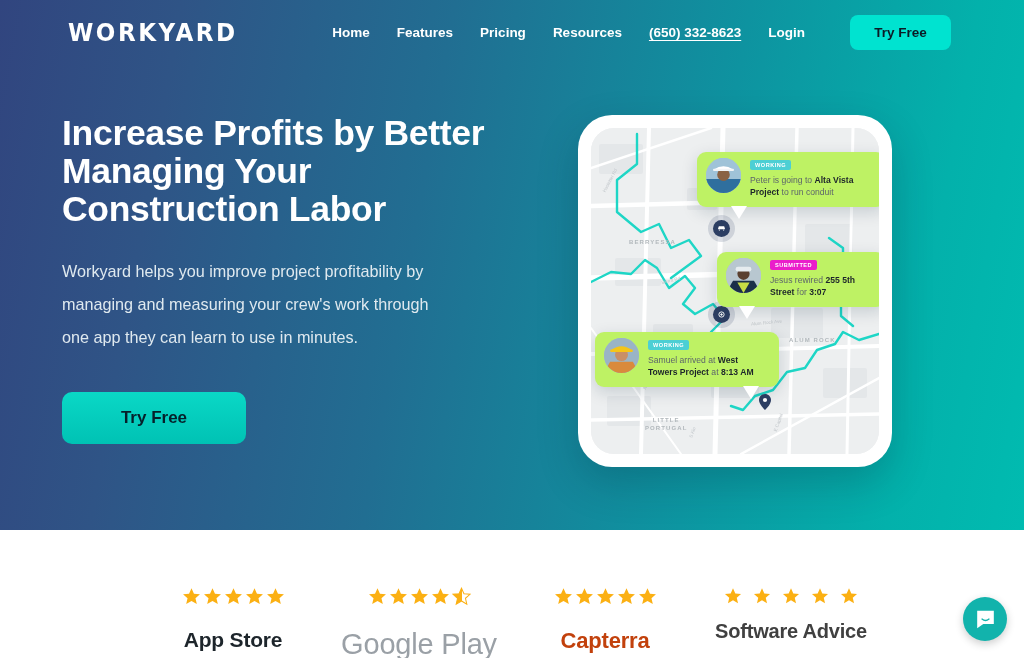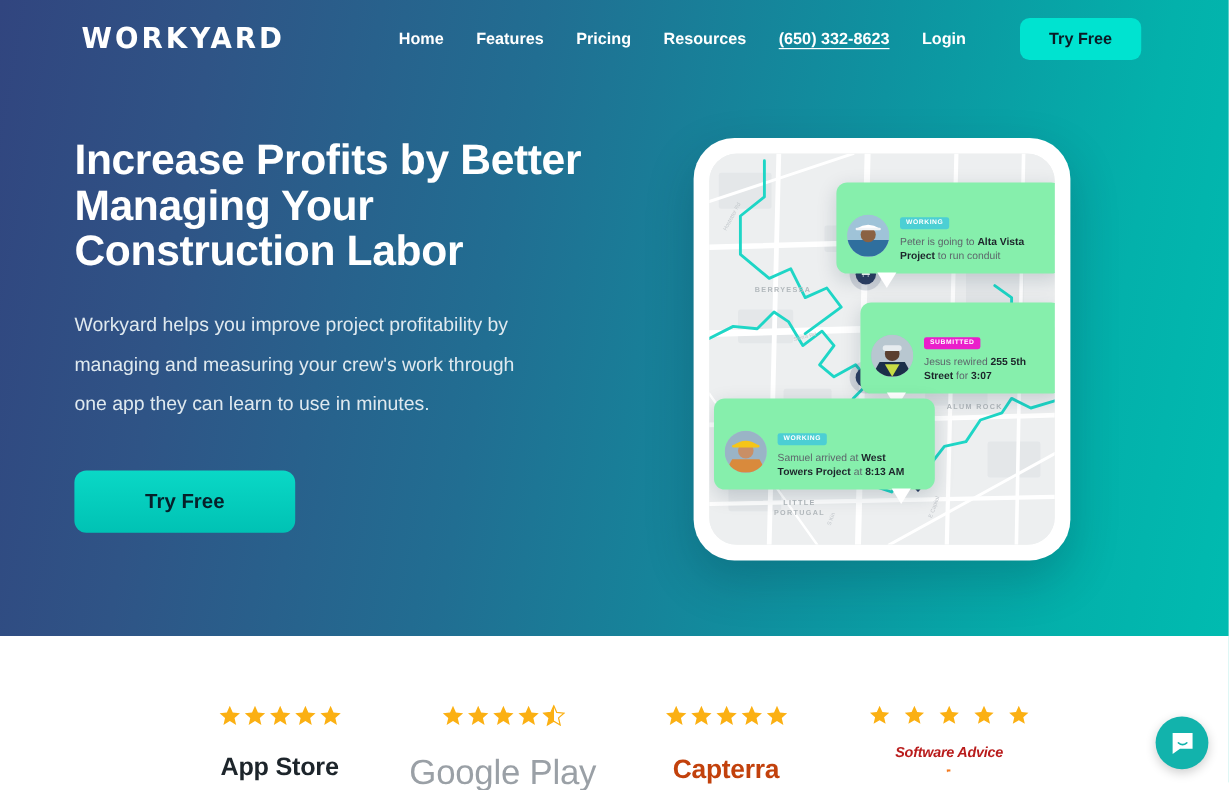--- a/index.html
+++ b/index.html
@@ -115,25 +115,25 @@
     cursor:pointer;
   }
   .marker svg { position:static; }
   .pin {
     position:absolute; cursor:pointer;
   }
 
   
   .note {
     position:absolute;
-    background:#86efac;
+    background:#bef264;
     border-radius:9px;
     box-shadow:0 5px 16px rgba(10,40,60,0.17);
     display:flex; align-items:center;
-    padding:22px 11px 9px 9px;
+    padding:1px 11px 9px 9px;
     gap:9px;
   }
   .note .avatar {
     width:35px; height:35px; border-radius:50%;
     flex:0 0 35px; overflow:hidden; position:relative;
     background:#a9bfd0;
   }
   .note .avatar svg { position:absolute; inset:0; }
   .badge {
     display:inline-block;
@@ -167,21 +167,21 @@
   .rating-col {
     width:186px;
     display:flex; flex-direction:column; align-items:center;
   }
   .stars { display:flex; gap:2px; margin-bottom:15px; }
   .stars.wide { gap:11px; }
   .brand { display:flex; align-items:center; gap:7px; height:24px;flex-direction:column; }
   .brand-name { font-size:21px; font-weight:bold; color:#1d252b; letter-spacing:-0.2px; }
   .brand-name.gplay { color:#9aa0a6; font-weight:normal; font-size:29px; }
   .brand-name.capterra { color:#c2410c; font-size:22px; }
-  .brand-name.sadvice { color:#b91c1c; font-size:12px;font-style:italic; }
+  .brand-name.sadvice { color:#404040; font-size:20px; }
 
   
   .chat {
     position:absolute; right:17px; bottom:17px;
     width:44px; height:44px; border-radius:50%;
     background:#12b3ac;
     display:flex; align-items:center; justify-content:center;
     box-shadow:0 3px 9px rgba(0,0,0,0.2);
     cursor:pointer;
   }

